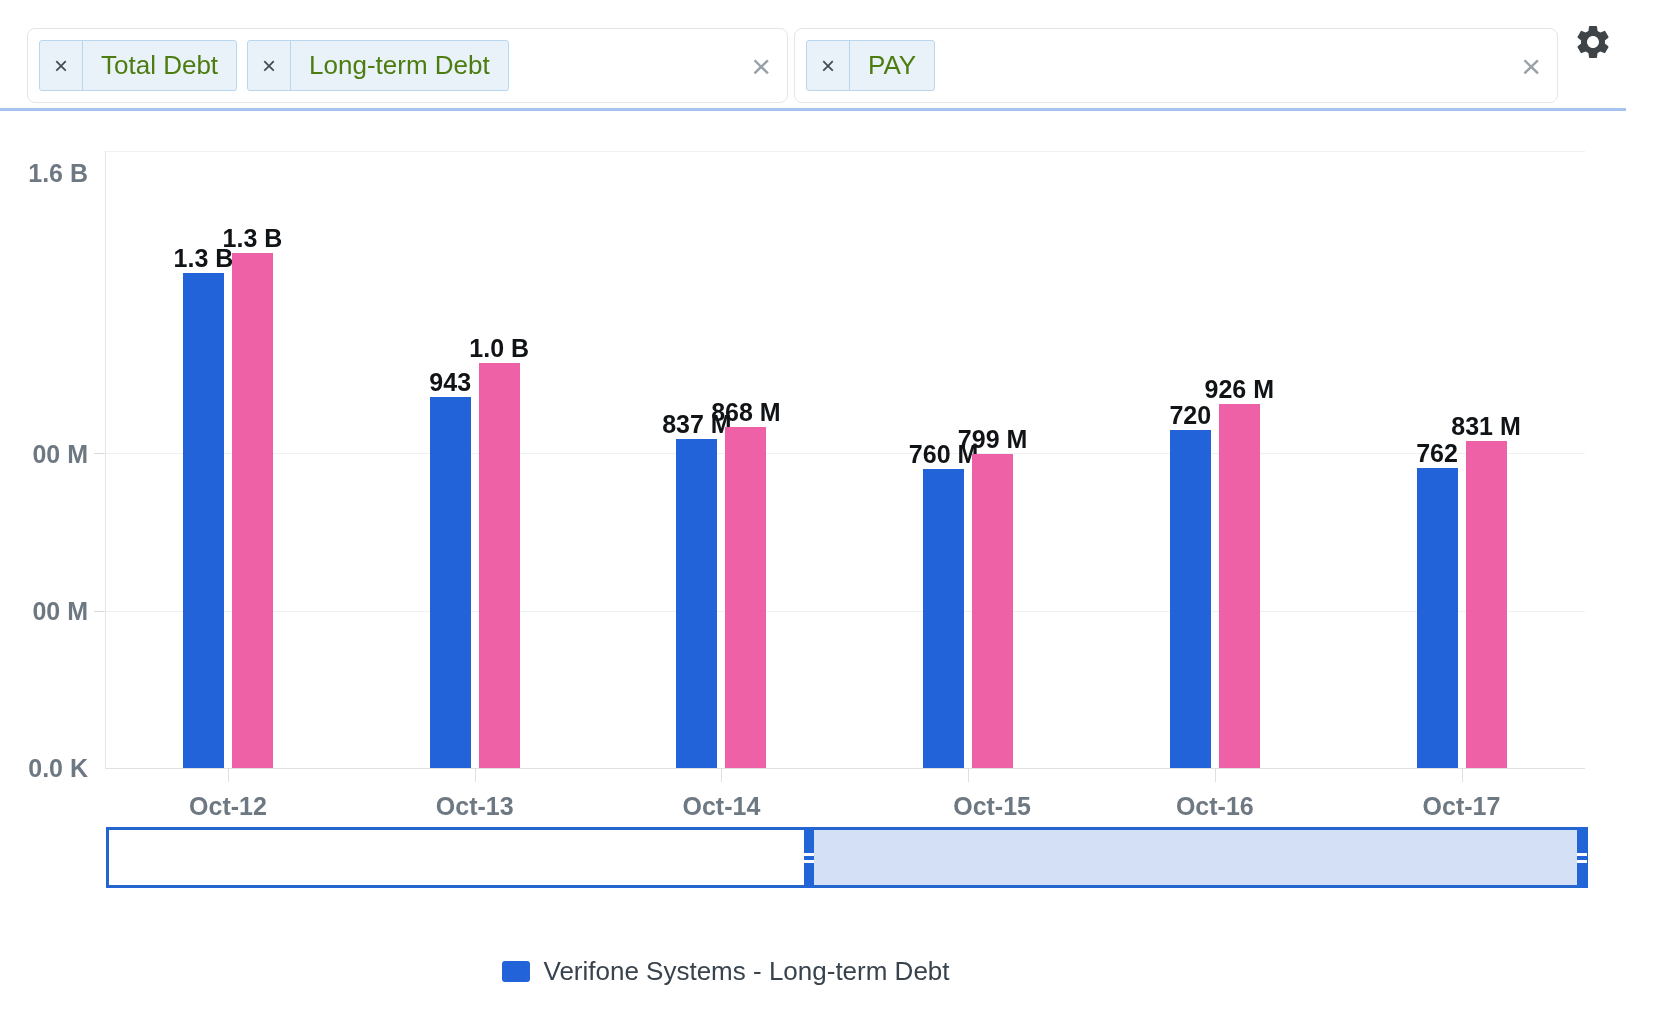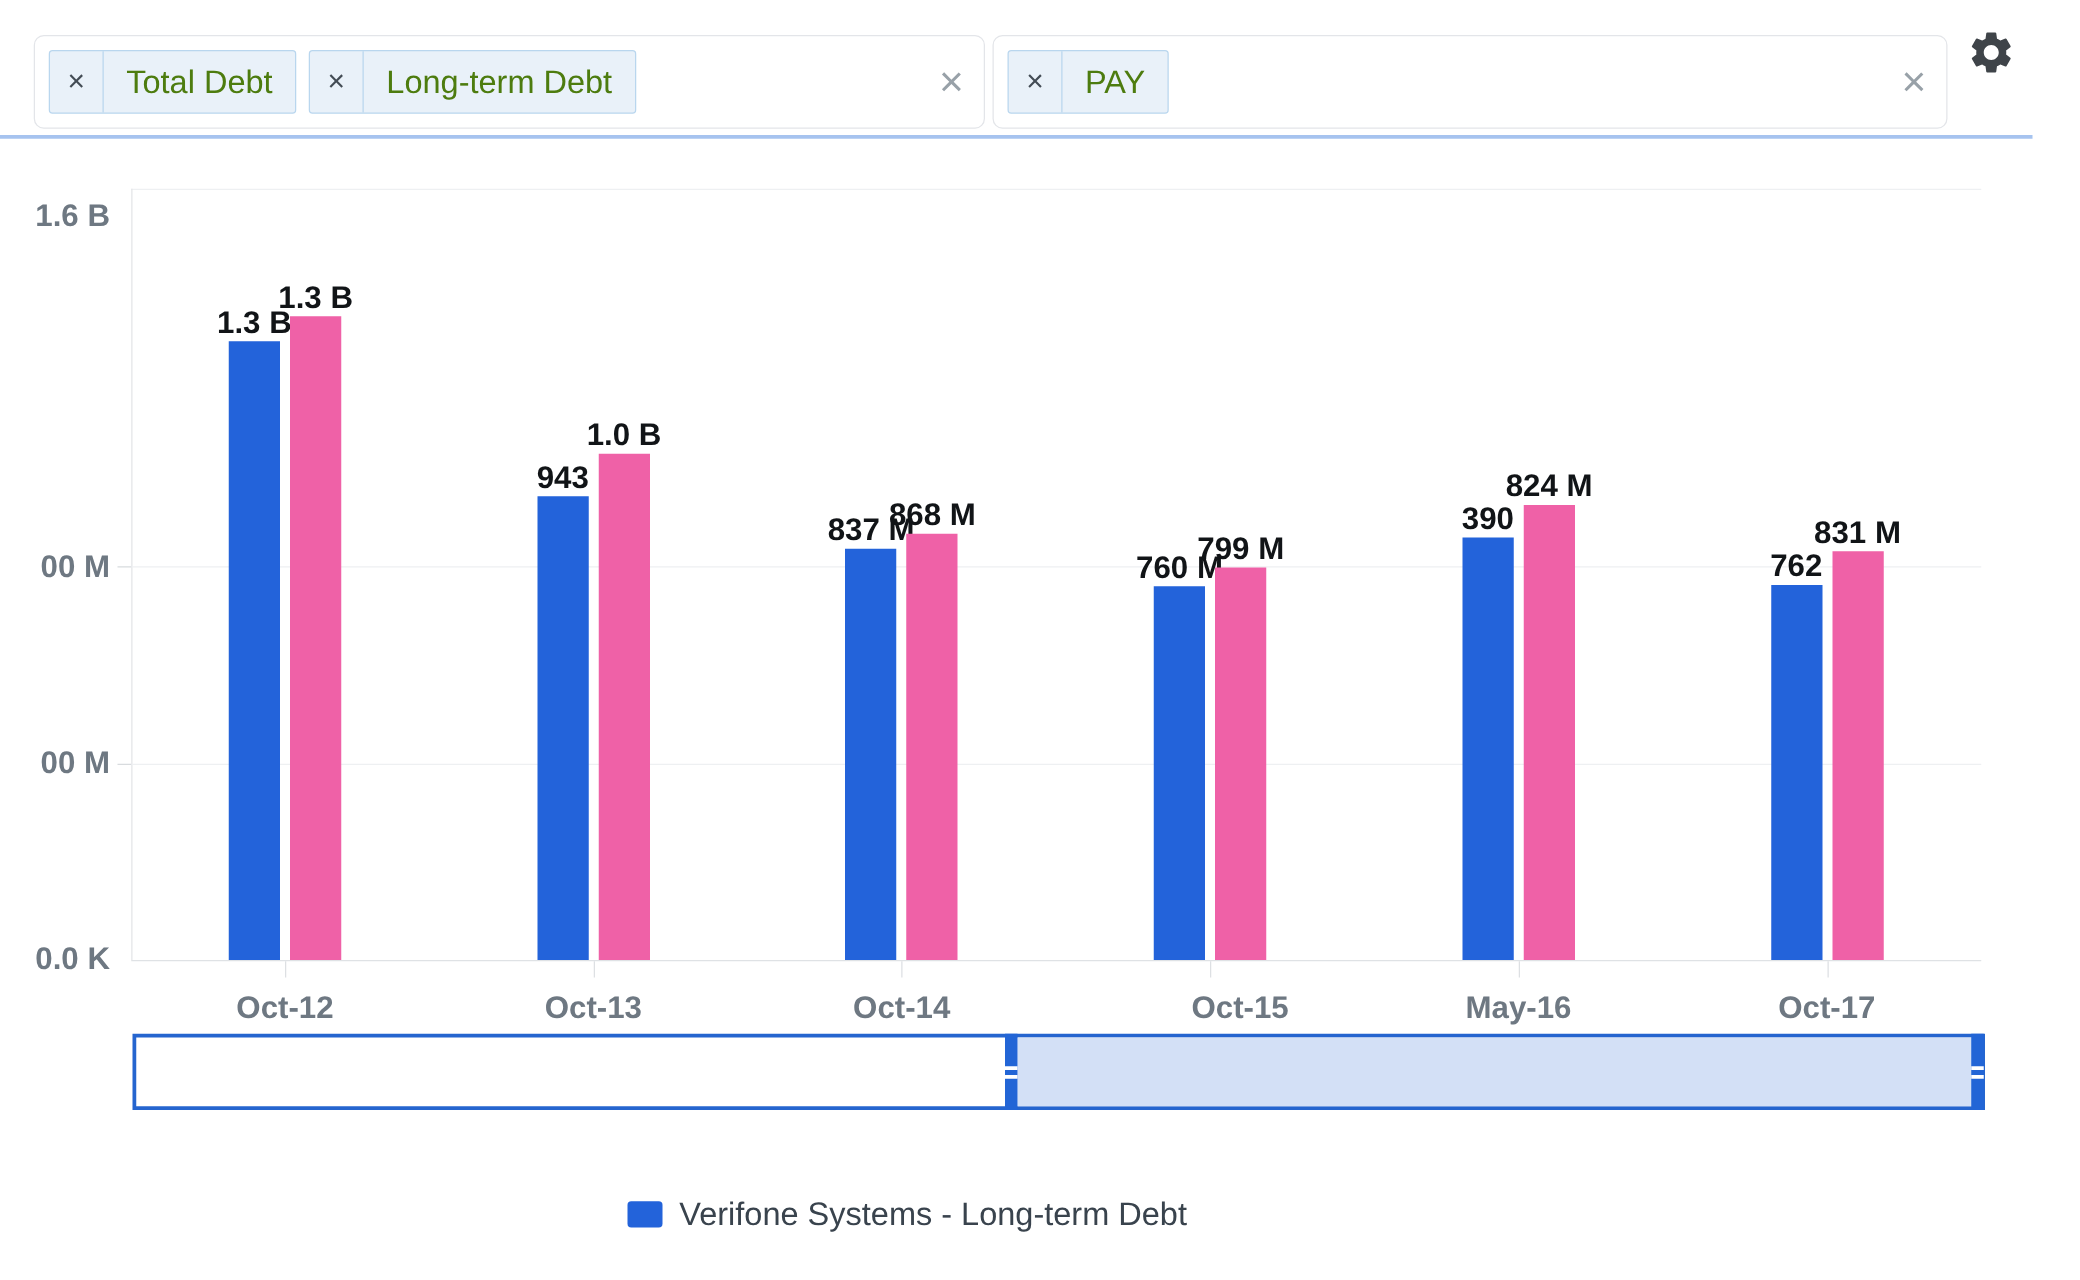--- a/index.html
+++ b/index.html
@@ -107,25 +107,25 @@
       <div class="bar-label" style="left: 696.9px; top: 409.85px; z-index: 2;">837 M</div>
       <div class="bar" style="left: 725.4px; top: 426.659px; height: 341.341px; background: rgb(239, 97, 167);"></div>
       <div class="bar-label" style="left: 745.9px; top: 397.659px; z-index: 4;">868 M</div>
       <div class="x-tick" style="left: 968.1px; top: 769px;"></div>
       <div class="x-lab" style="left: 968.1px; top: 792px; margin-left: 24px;">Oct-15</div>
       <div class="bar" style="left: 923.1px; top: 469.13px; height: 298.87px; background: rgb(35, 99, 218);"></div>
       <div class="bar-label" style="left: 943.6px; top: 440.13px; z-index: 2;">760 M</div>
       <div class="bar" style="left: 972.1px; top: 453.793px; height: 314.207px; background: rgb(239, 97, 167);"></div>
       <div class="bar-label" style="left: 992.6px; top: 424.793px; z-index: 4;">799 M</div>
       <div class="x-tick" style="left: 1214.8px; top: 769px;"></div>
-      <div class="x-lab" style="left: 1214.8px; top: 792px;">May-16</div>
+      <div class="x-lab" style="left: 1214.8px; top: 792px;">Oct-16</div>
       <div class="bar" style="left: 1169.8px; top: 429.805px; height: 338.195px; background: rgb(35, 99, 218);"></div>
-      <div class="bar-label" style="left: 1190.3px; top: 400.805px; z-index: 2;">390</div>
+      <div class="bar-label" style="left: 1190.3px; top: 400.805px; z-index: 2;">720</div>
       <div class="bar" style="left: 1218.8px; top: 403.85px; height: 364.149px; background: rgb(239, 97, 167);"></div>
-      <div class="bar-label" style="left: 1239.3px; top: 374.85px; z-index: 4;">824 M</div>
+      <div class="bar-label" style="left: 1239.3px; top: 374.85px; z-index: 4;">926 M</div>
       <div class="x-tick" style="left: 1461.5px; top: 769px;"></div>
       <div class="x-lab" style="left: 1461.5px; top: 792px;">Oct-17</div>
       <div class="bar" style="left: 1416.5px; top: 468.343px; height: 299.656px; background: rgb(35, 99, 218);"></div>
       <div class="bar-label" style="left: 1437px; top: 439.343px; z-index: 2;">762</div>
       <div class="bar" style="left: 1465.5px; top: 441.209px; height: 326.791px; background: rgb(239, 97, 167);"></div>
       <div class="bar-label" style="left: 1486px; top: 412.209px; z-index: 4;">831 M</div>
     </div>
 
   <div id="navigator">
     <div id="nav-selected" style="left:705px;width:766px;"></div>

